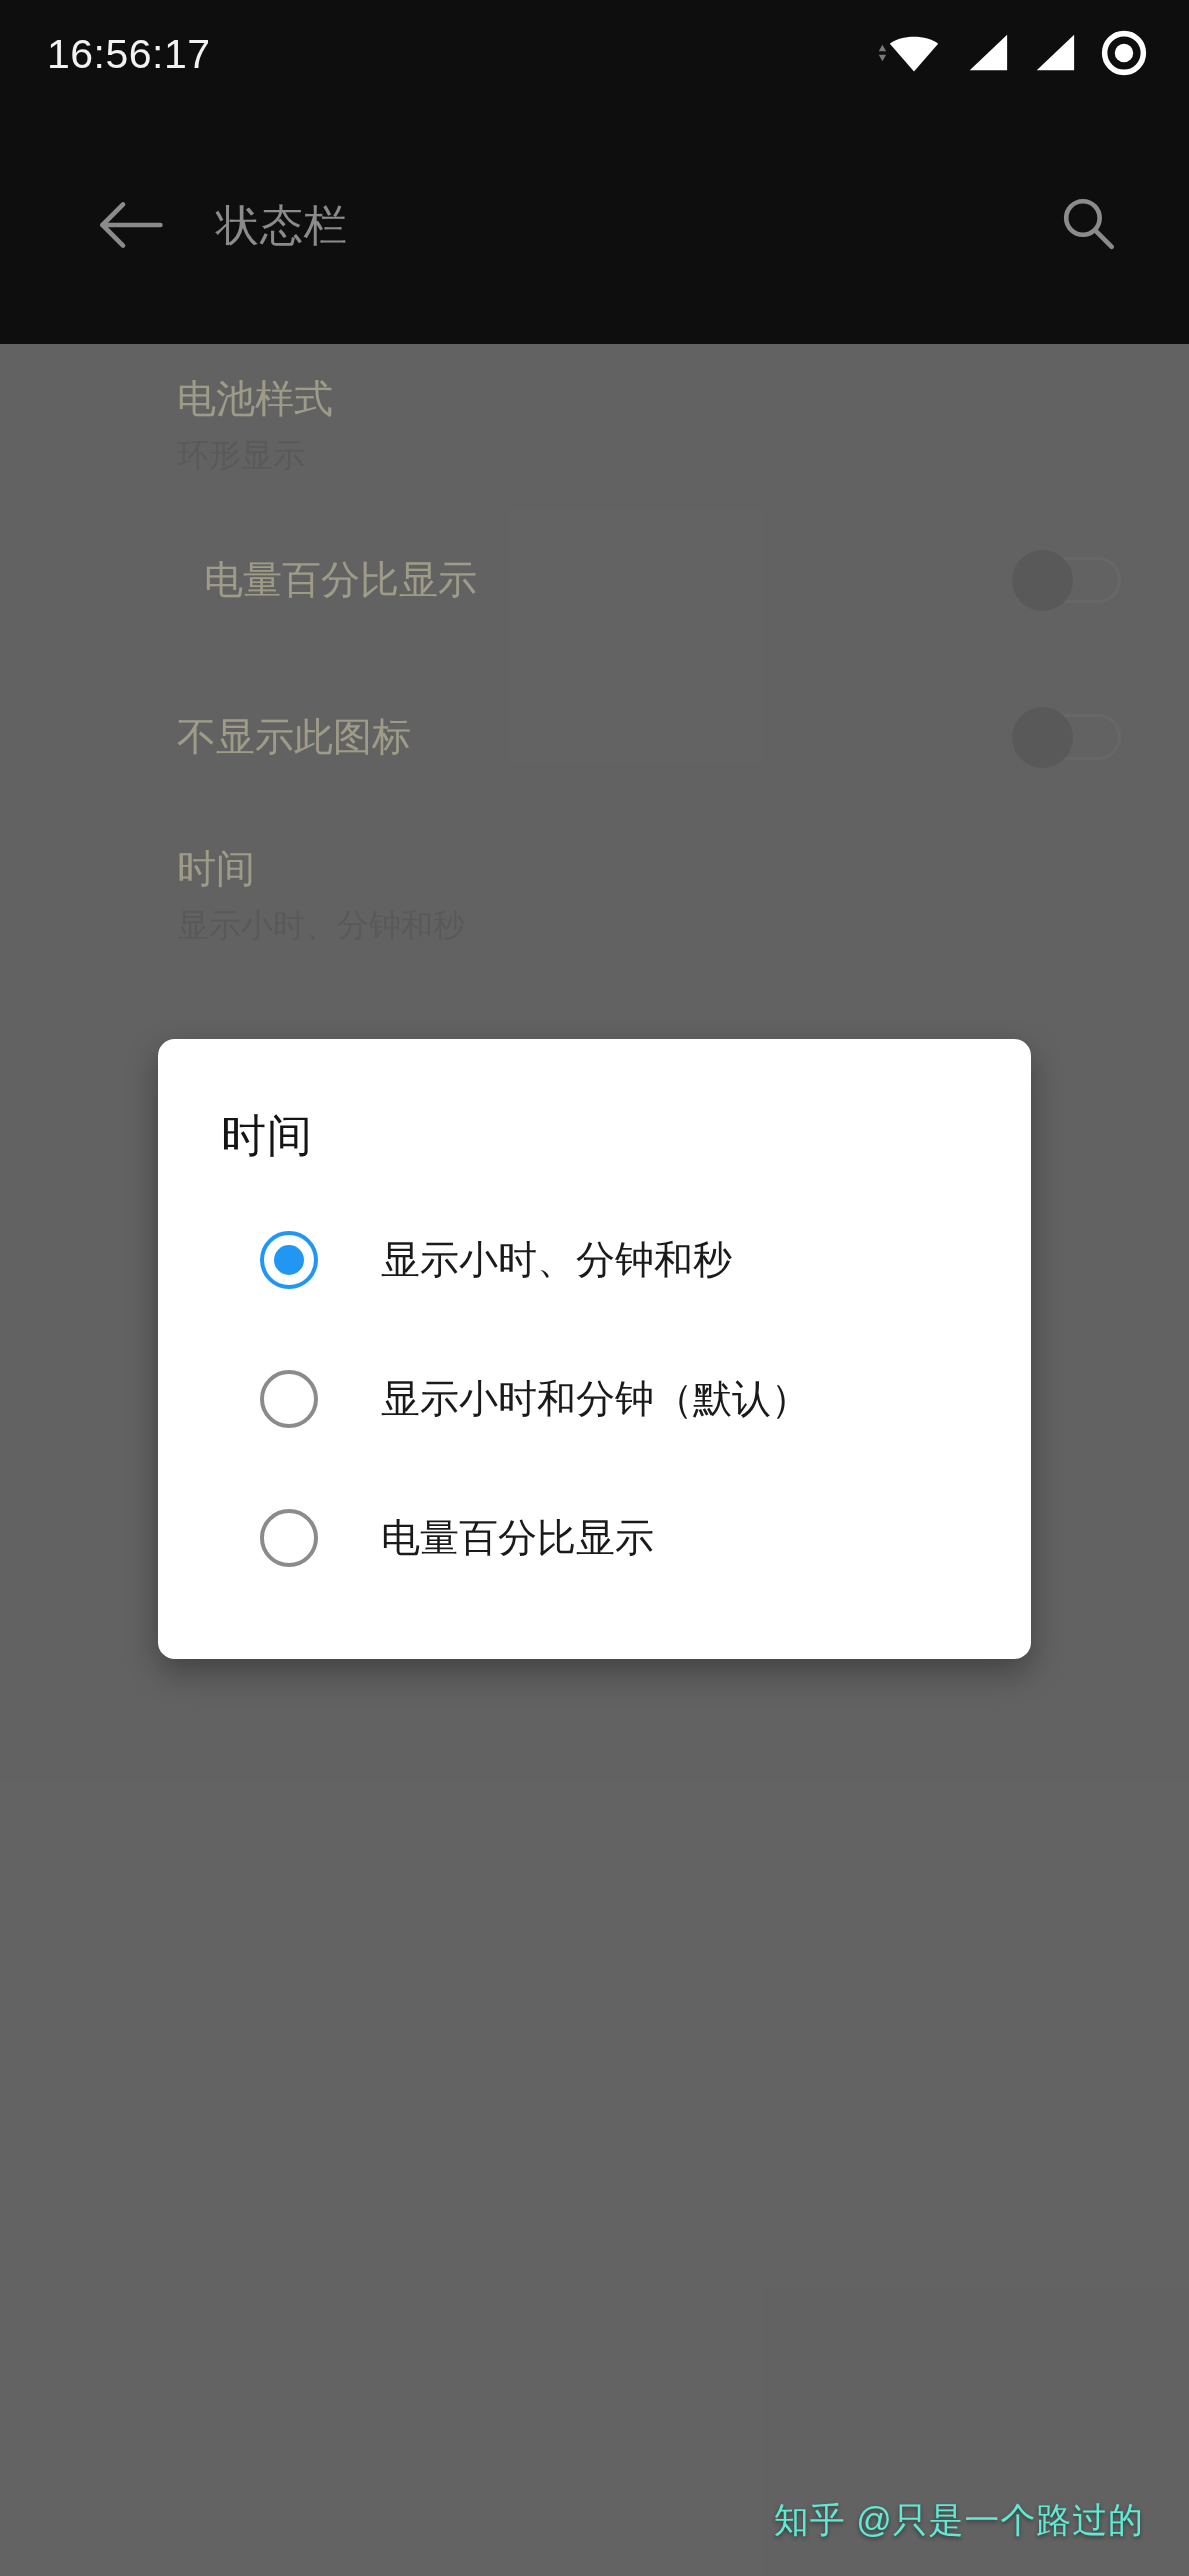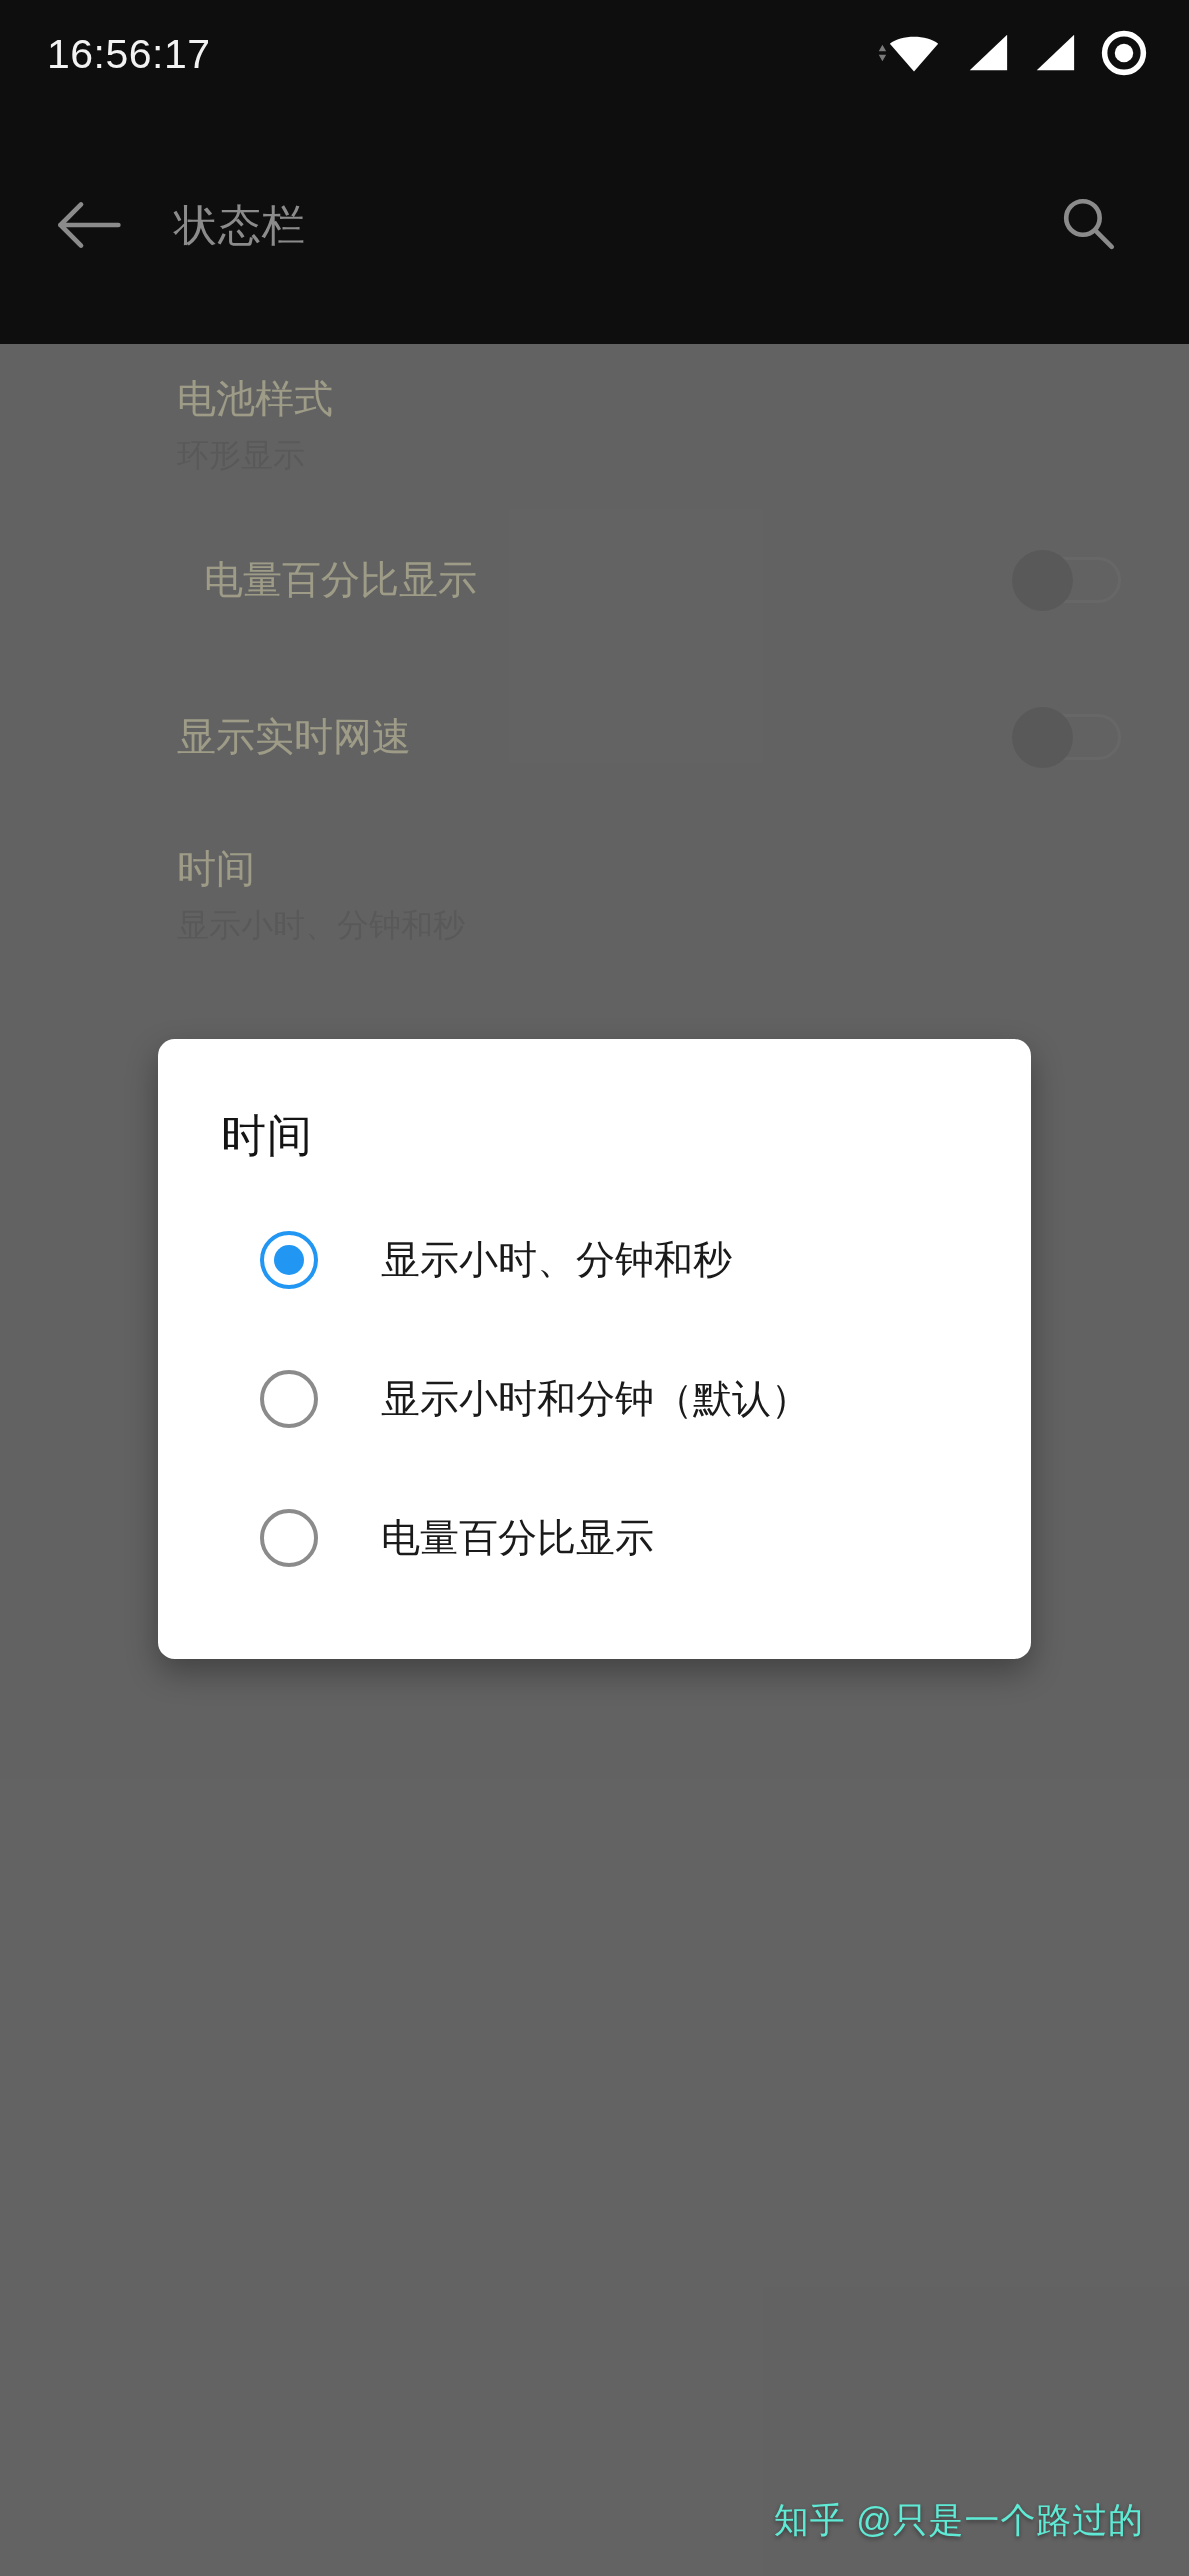--- a/index.html
+++ b/index.html
@@ -48,20 +48,21 @@
 
   
   #app-bar {
     position:absolute;
     left:0; top:108px;
     width:1189px; height:236px;
     background:#0e0e0e;
     display:flex;
     align-items:center;
     z-index:5;
+    padding-left:42px;
   }
   #back-button {
     width:102px; height:102px;
     margin-left:37px;
     display:flex; align-items:center; justify-content:center;
     cursor:pointer;
   }
   #app-bar-title {
     color:#8b8b8b;
     font-size:43px;
@@ -285,21 +286,21 @@
         <div class="setting-title">电量百分比显示</div>
       </div>
       <div class="switch">
         <div class="track"></div>
         <div class="thumb"></div>
       </div>
     </div>
 
     <div class="setting-row" style="min-height:167px;">
       <div class="setting-texts">
-        <div class="setting-title">显示实时网速</div>
+        <div class="setting-title">不显示此图标</div>
       </div>
       <div class="switch">
         <div class="track"></div>
         <div class="thumb"></div>
       </div>
     </div>
 
     <div class="setting-row" style="min-height:163px; align-items:flex-start; padding-top:24px;">
       <div class="setting-texts">
         <div class="setting-title">时间</div>

